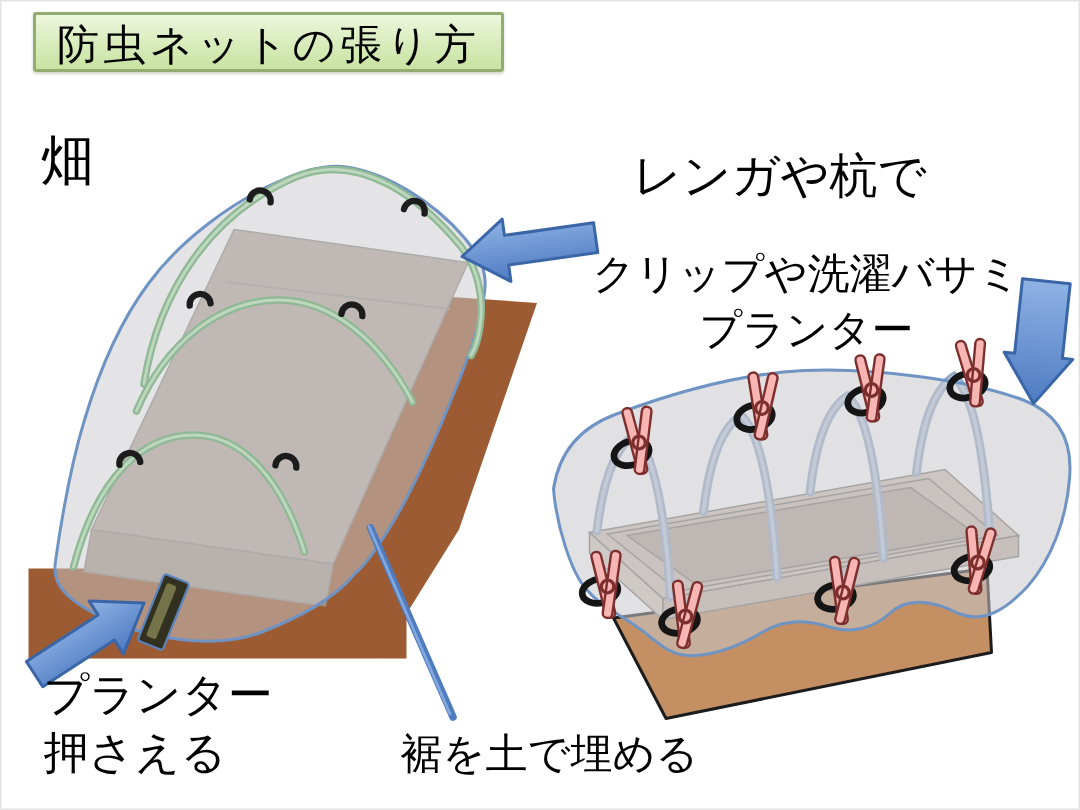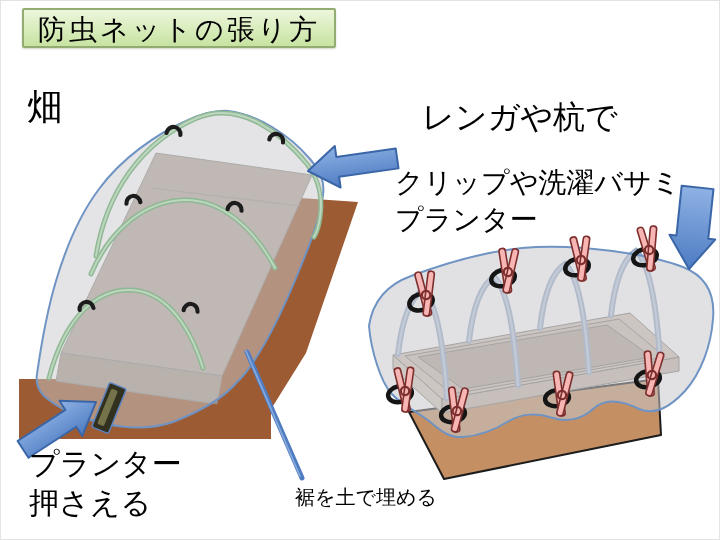--- a/index.html
+++ b/index.html
@@ -12,23 +12,23 @@
   .txt{position:absolute;white-space:nowrap;color:#000;}
   #title-box{
     position:absolute;left:21px;top:7px;height:40px;line-height:40px;
     padding:0 14px;font-size:28px;letter-spacing:3px;font-weight:400;
     background:linear-gradient(#edf6dc,#c7e3a1);
     border:2px solid #93ac71;border-radius:2px;
     box-shadow:0 1px 2px rgba(120,140,90,.35);box-sizing:border-box;
   }
   #label-field{left:26px;top:82px;font-size:36px;}
   #label-planter{left:421px;top:95px;font-size:32px;}
-  #callout-clip{left:394px;top:163px;font-size:28px;line-height:37px;}
+  #callout-clip{left:394px;top:163px;font-size:28px;line-height:37px;text-align:center;}
   #callout-brick{left:28px;top:443px;font-size:30px;line-height:39px;}
-  #callout-hem{left:266px;top:483px;font-size:20px;margin-left:28px;}
+  #callout-hem{left:266px;top:483px;font-size:28px;}
 </style>
 </head>
 <body>
 
 <div id="slide">
 
   <svg id="art" width="720" height="540" viewBox="0 0 720 540">
     <defs>
       <linearGradient id="agrad" x1="0" y1="0" x2="0" y2="1">
         <stop offset="0" stop-color="#8fb2e4"></stop>

